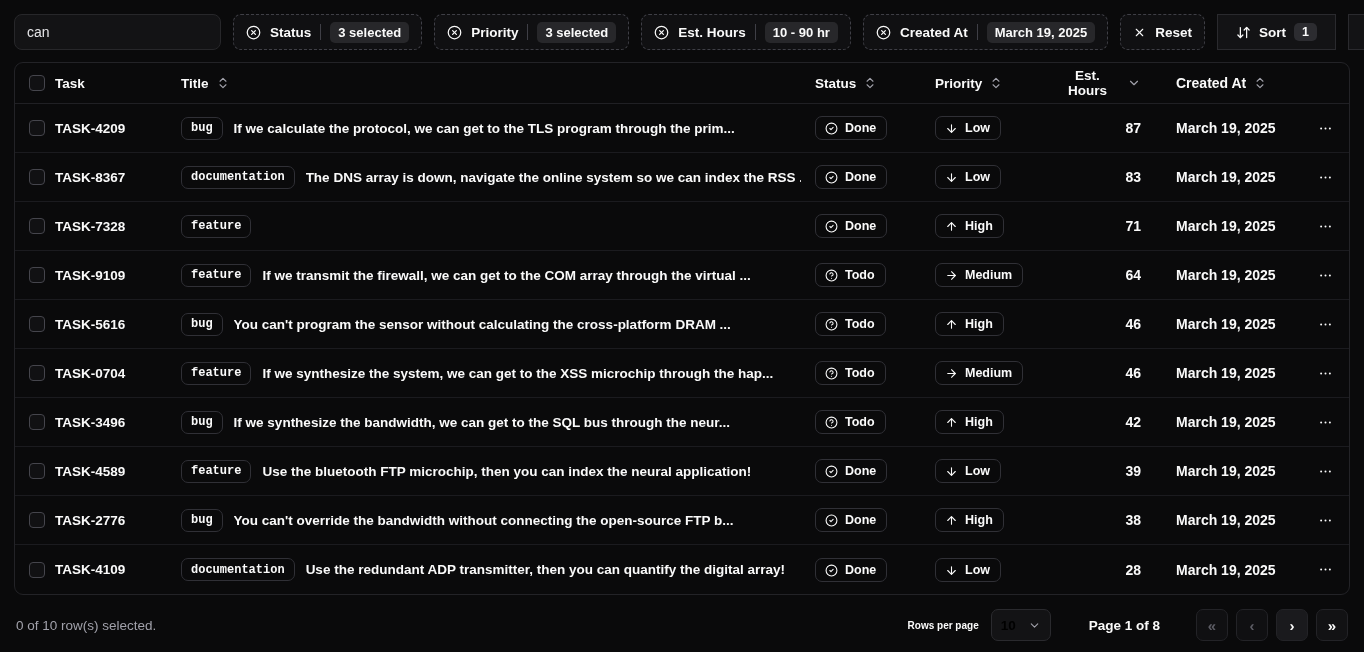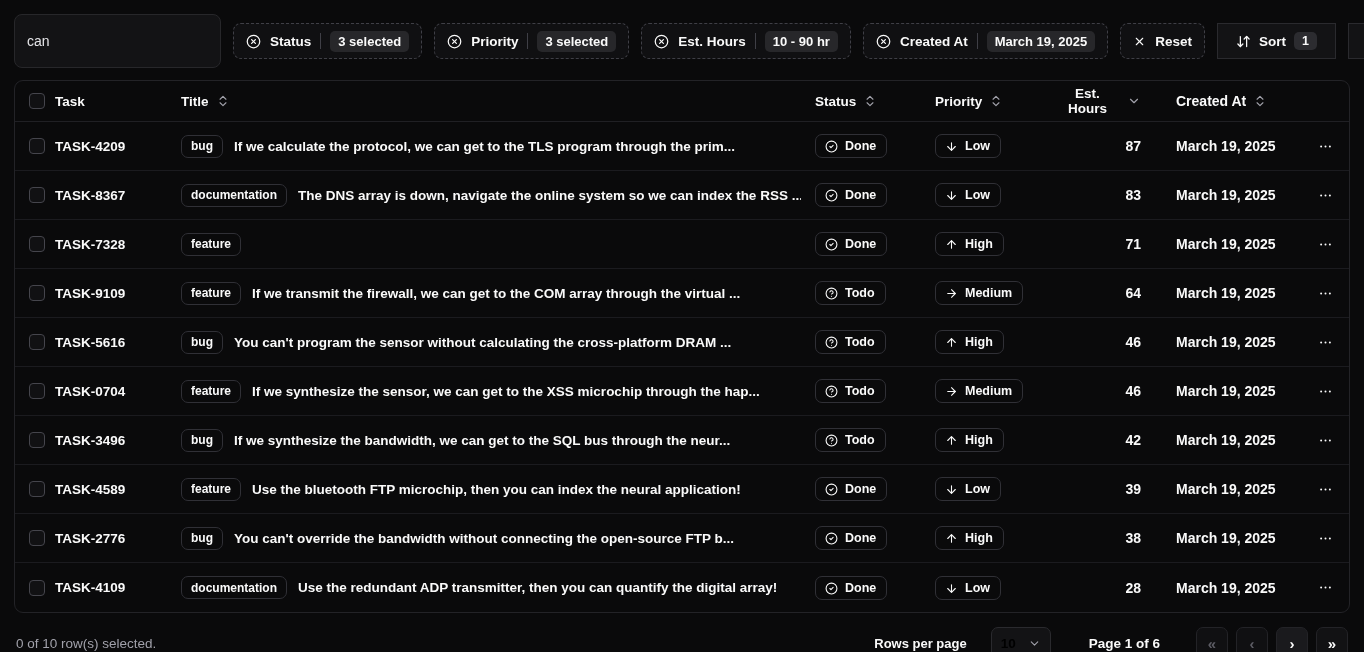--- a/index.html
+++ b/index.html
@@ -10,21 +10,21 @@
     font-family: "Liberation Sans", sans-serif;
     font-size: 13.5px;
   }
   svg.icn { width: 15px; height: 15px; stroke: currentColor; stroke-width: 2; fill: none;
             stroke-linecap: round; stroke-linejoin: round; flex: 0 0 auto; }
   svg.icn.sm { width: 13px; height: 13px; }
 
   
   .toolbar { display: flex; align-items: center; gap: 12px; padding: 14px 16px 12px 14px; }
   .search-input {
-    width: 226px; height: 54px; background: #131315; border: 1px solid #27272a;
+    width: 226px; height: 36px; background: #131315; border: 1px solid #27272a;
     border-radius: 8px; color: #e4e4e7; padding: 0 12px; font-size: 14px;
     font-family: "Liberation Sans", sans-serif; outline: none;
   }
   .chip {
     display: inline-flex; align-items: center; gap: 9px; height: 36px;
     border: 1px dashed #3f3f46; border-radius: 8px; background: #101012;
     padding: 0 12px; color: #fafafa; font-weight: 700; font-size: 13.5px;
     cursor: pointer; white-space: nowrap;
   }
   .chip .divider { width: 1px; height: 16px; background: #3f3f46; }
@@ -57,39 +57,39 @@
     width: 16px; height: 16px; border: 1px solid #45454c; border-radius: 4px;
     background: #111113; cursor: pointer; flex: 0 0 auto;
   }
   .sort-header { display: inline-flex; align-items: center; gap: 7px; background: none; border: none;
     color: #fafafa; font: inherit; font-weight: 700; cursor: pointer; padding: 0; }
   .sort-header .icn { color: #a1a1aa; width: 14px; height: 14px; }
   .cell-hours-h { justify-content: flex-end; padding-right: 10px; }
   .cell-title { gap: 11px; padding-right: 14px; overflow: hidden; }
   .lbl-badge {
     border: 1px solid #303036; border-radius: 7px; padding: 3.5px 9px;
-    font-size: 12px; font-weight: 600; color: #fafafa; white-space: nowrap; flex: 0 0 auto;
+    font-size: 12px; font-weight: 600; color: #fafafa; white-space: nowrap; flex: 0 0 auto; font-family: Liberation Mono, monospace;
   }
   .title-text { font-weight: 600; font-size: 13.5px; white-space: nowrap; overflow: hidden; }
   .task-id { font-weight: 600; font-size: 13.5px; }
   .pill {
     display: inline-flex; align-items: flex-end; gap: 7px;
     border: 1px solid #303036; border-radius: 7px; padding: 4px 10px 4px 9px;
     font-size: 12.5px; font-weight: 600; color: #fafafa; white-space: nowrap;
   }
   .cell-hours { justify-content: flex-end; padding-right: 10px; font-weight: 600; font-size: 14px; }
   .cell-created { padding-left: 25px; font-weight: 600; font-size: 14px; }
   .cell-actions { justify-content: center; }
   .row-menu-btn { background: none; border: none; color: #fafafa; cursor: pointer; padding: 4px 8px; display: flex; }
   .date-text { white-space: nowrap; }
 
   
   .footerbar { display: flex; align-items: center; margin: 0 16px 0 16px; height: 60px; }
   .selection-text { color: #a1a1aa; font-size: 13.5px; }
-  .rpp-label { font-weight: 700; font-size: 13px; margin-right: 24px; }
+  .rpp-label { font-weight: 700; font-size: 10px; margin-right: 12px; }
   .rpp-select {
     display: inline-flex; align-items: center; justify-content: space-between;
     width: 60px; height: 32px; background: #131315; border: 1px solid #2a2a2e;
     border-radius: 7px; padding: 0 9px; font-weight: 600; font-size: 13.5px; cursor: pointer;
   }
   .rpp-select .icn { color: #a1a1aa; width: 13px; height: 13px; }
   .page-info { font-weight: 700; font-size: 13.5px; margin: 0 36px 0 38px; }
   .pager { display: flex; gap: 8px; }
   .pg-btn {
     width: 32px; height: 32px; display: inline-flex; align-items: center; justify-content: center;
@@ -475,21 +475,21 @@
   </div>
       <div class="trow">
     <div class="cell cell-check">
           <span class="checkbox"></span>
         </div>
     <div class="cell">
           <span class="task-id">TASK-0704</span>
         </div>
     <div class="cell cell-title">
       <span class="lbl-badge">feature</span>
-      <span class="title-text">If we synthesize the sensor, we can get to the XSS microchip through the hap...</span>
+      <span class="title-text">If we synthesize the system, we can get to the XSS microchip through the hap...</span>
     </div>
     <div class="cell">
       <span class="pill">
         <svg class="icn sm status-icon-slot">
               <use href="#sym-circle-help"></use>
             </svg>
         <span>Todo</span>
       </span>
     </div>
     <div class="cell">
@@ -683,20 +683,20 @@
 
 <div class="footerbar">
   <span class="selection-text">0 of 10 row(s) selected.</span>
   <span class="push-right rpp-label">Rows per page</span>
   <button class="rpp-select">
     <span>10</span>
     <svg class="icn">
         <use href="#sym-chevron-down"></use>
       </svg>
   </button>
-  <span class="page-info">Page 1 of 6</span>
+  <span class="page-info">Page 1 of 8</span>
   <div class="pager">
     <button class="pg-btn disabled">«</button>
     <button class="pg-btn disabled">‹</button>
     <button class="pg-btn active-bg">›</button>
     <button class="pg-btn">»</button>
   </div>
 </div>
 
 </body></html>

